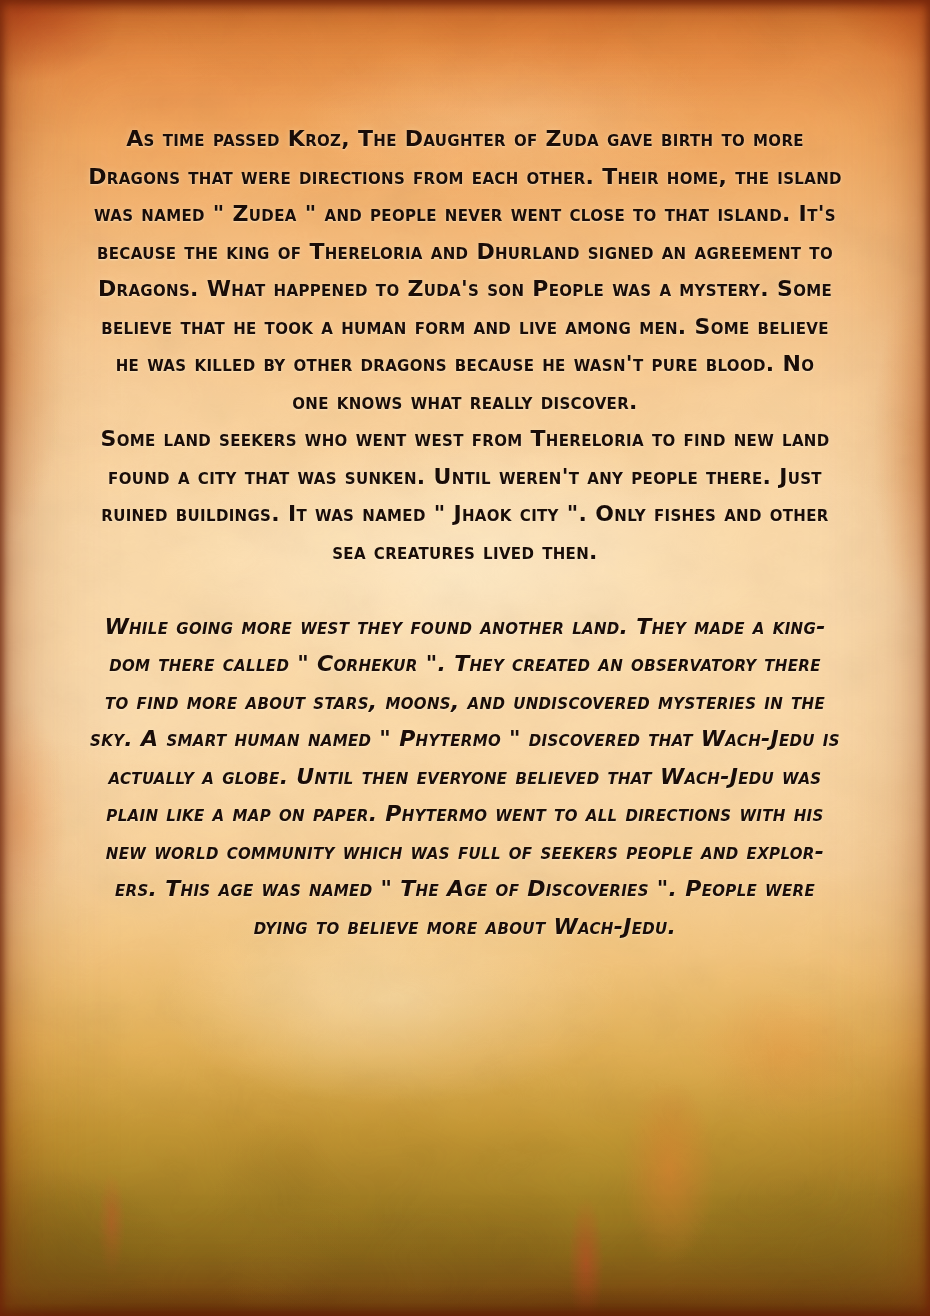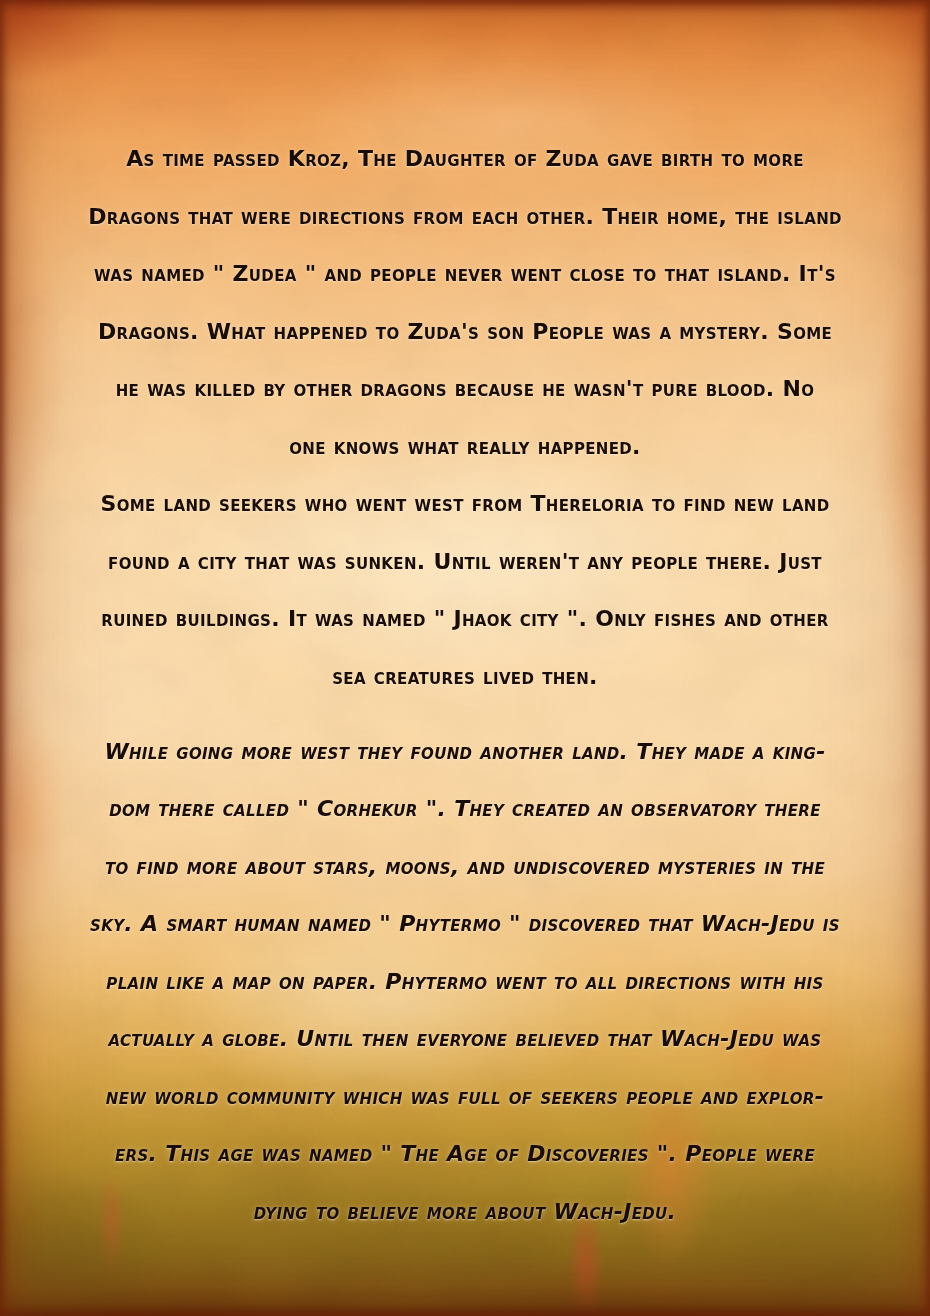--- a/index.html
+++ b/index.html
@@ -81,21 +81,20 @@
     text-shadow:
       0 1px 2px rgba(255,244,218,0.55),
       0 0 7px rgba(255,234,198,0.35);
   }
   .para-block + .para-block {
     margin-top: 37.5px;
     font-style: italic;
   }
   .story-line {
     white-space: nowrap;
-    margin-top: 20px;
   }
 </style>
 </head>
 <body>
 
 <div class="page">
 
   <div class="blotches"></div>
 
   <svg class="blotch-svg" width="930" height="1316" aria-hidden="true">
@@ -121,34 +120,36 @@
     <rect width="930" height="1316" filter="url(#grainF)"></rect>
   </svg>
 
   <div class="vignette"></div>
 
   <div class="story">
     <div class="para-block">
       <div class="story-line">As time passed Kroz, The Daughter of Zuda gave birth to more</div>
       <div class="story-line">Dragons that were directions from each other. Their home, the island</div>
       <div class="story-line">was named " Zudea " and people never went close to that island. It's</div>
+      <div class="story-line">because the king of Thereloria and Dhurland signed an agreement to</div>
       <div class="story-line">Dragons. What happened to Zuda's son People was a mystery. Some</div>
+      <div class="story-line">believe that he took a human form and live among men. Some believe</div>
       <div class="story-line">he was killed by other dragons because he wasn't pure blood. No</div>
-      <div class="story-line">one knows what really happened.</div>
+      <div class="story-line">one knows what really discover.</div>
       <div class="story-line">Some land seekers who went west from Thereloria to find new land</div>
       <div class="story-line">found a city that was sunken. Until weren't any people there. Just</div>
       <div class="story-line">ruined buildings. It was named " Jhaok city ". Only fishes and other</div>
       <div class="story-line">sea creatures lived then.</div>
     </div>
     <div class="para-block">
       <div class="story-line">While going more west they found another land. They made a king-</div>
       <div class="story-line">dom there called " Corhekur ". They created an observatory there</div>
       <div class="story-line">to find more about stars, moons, and undiscovered mysteries in the</div>
       <div class="story-line">sky. A smart human named " Phytermo " discovered that Wach-Jedu is</div>
+      <div class="story-line">actually a globe. Until then everyone believed that Wach-Jedu was</div>
       <div class="story-line">plain like a map on paper. Phytermo went to all directions with his</div>
-      <div class="story-line">actually a globe. Until then everyone believed that Wach-Jedu was</div>
       <div class="story-line">new world community which was full of seekers people and explor-</div>
       <div class="story-line">ers. This age was named " The Age of Discoveries ". People were</div>
       <div class="story-line">dying to believe more about Wach-Jedu.</div>
     </div>
   </div>
 
 </div>
 
 </body></html>

